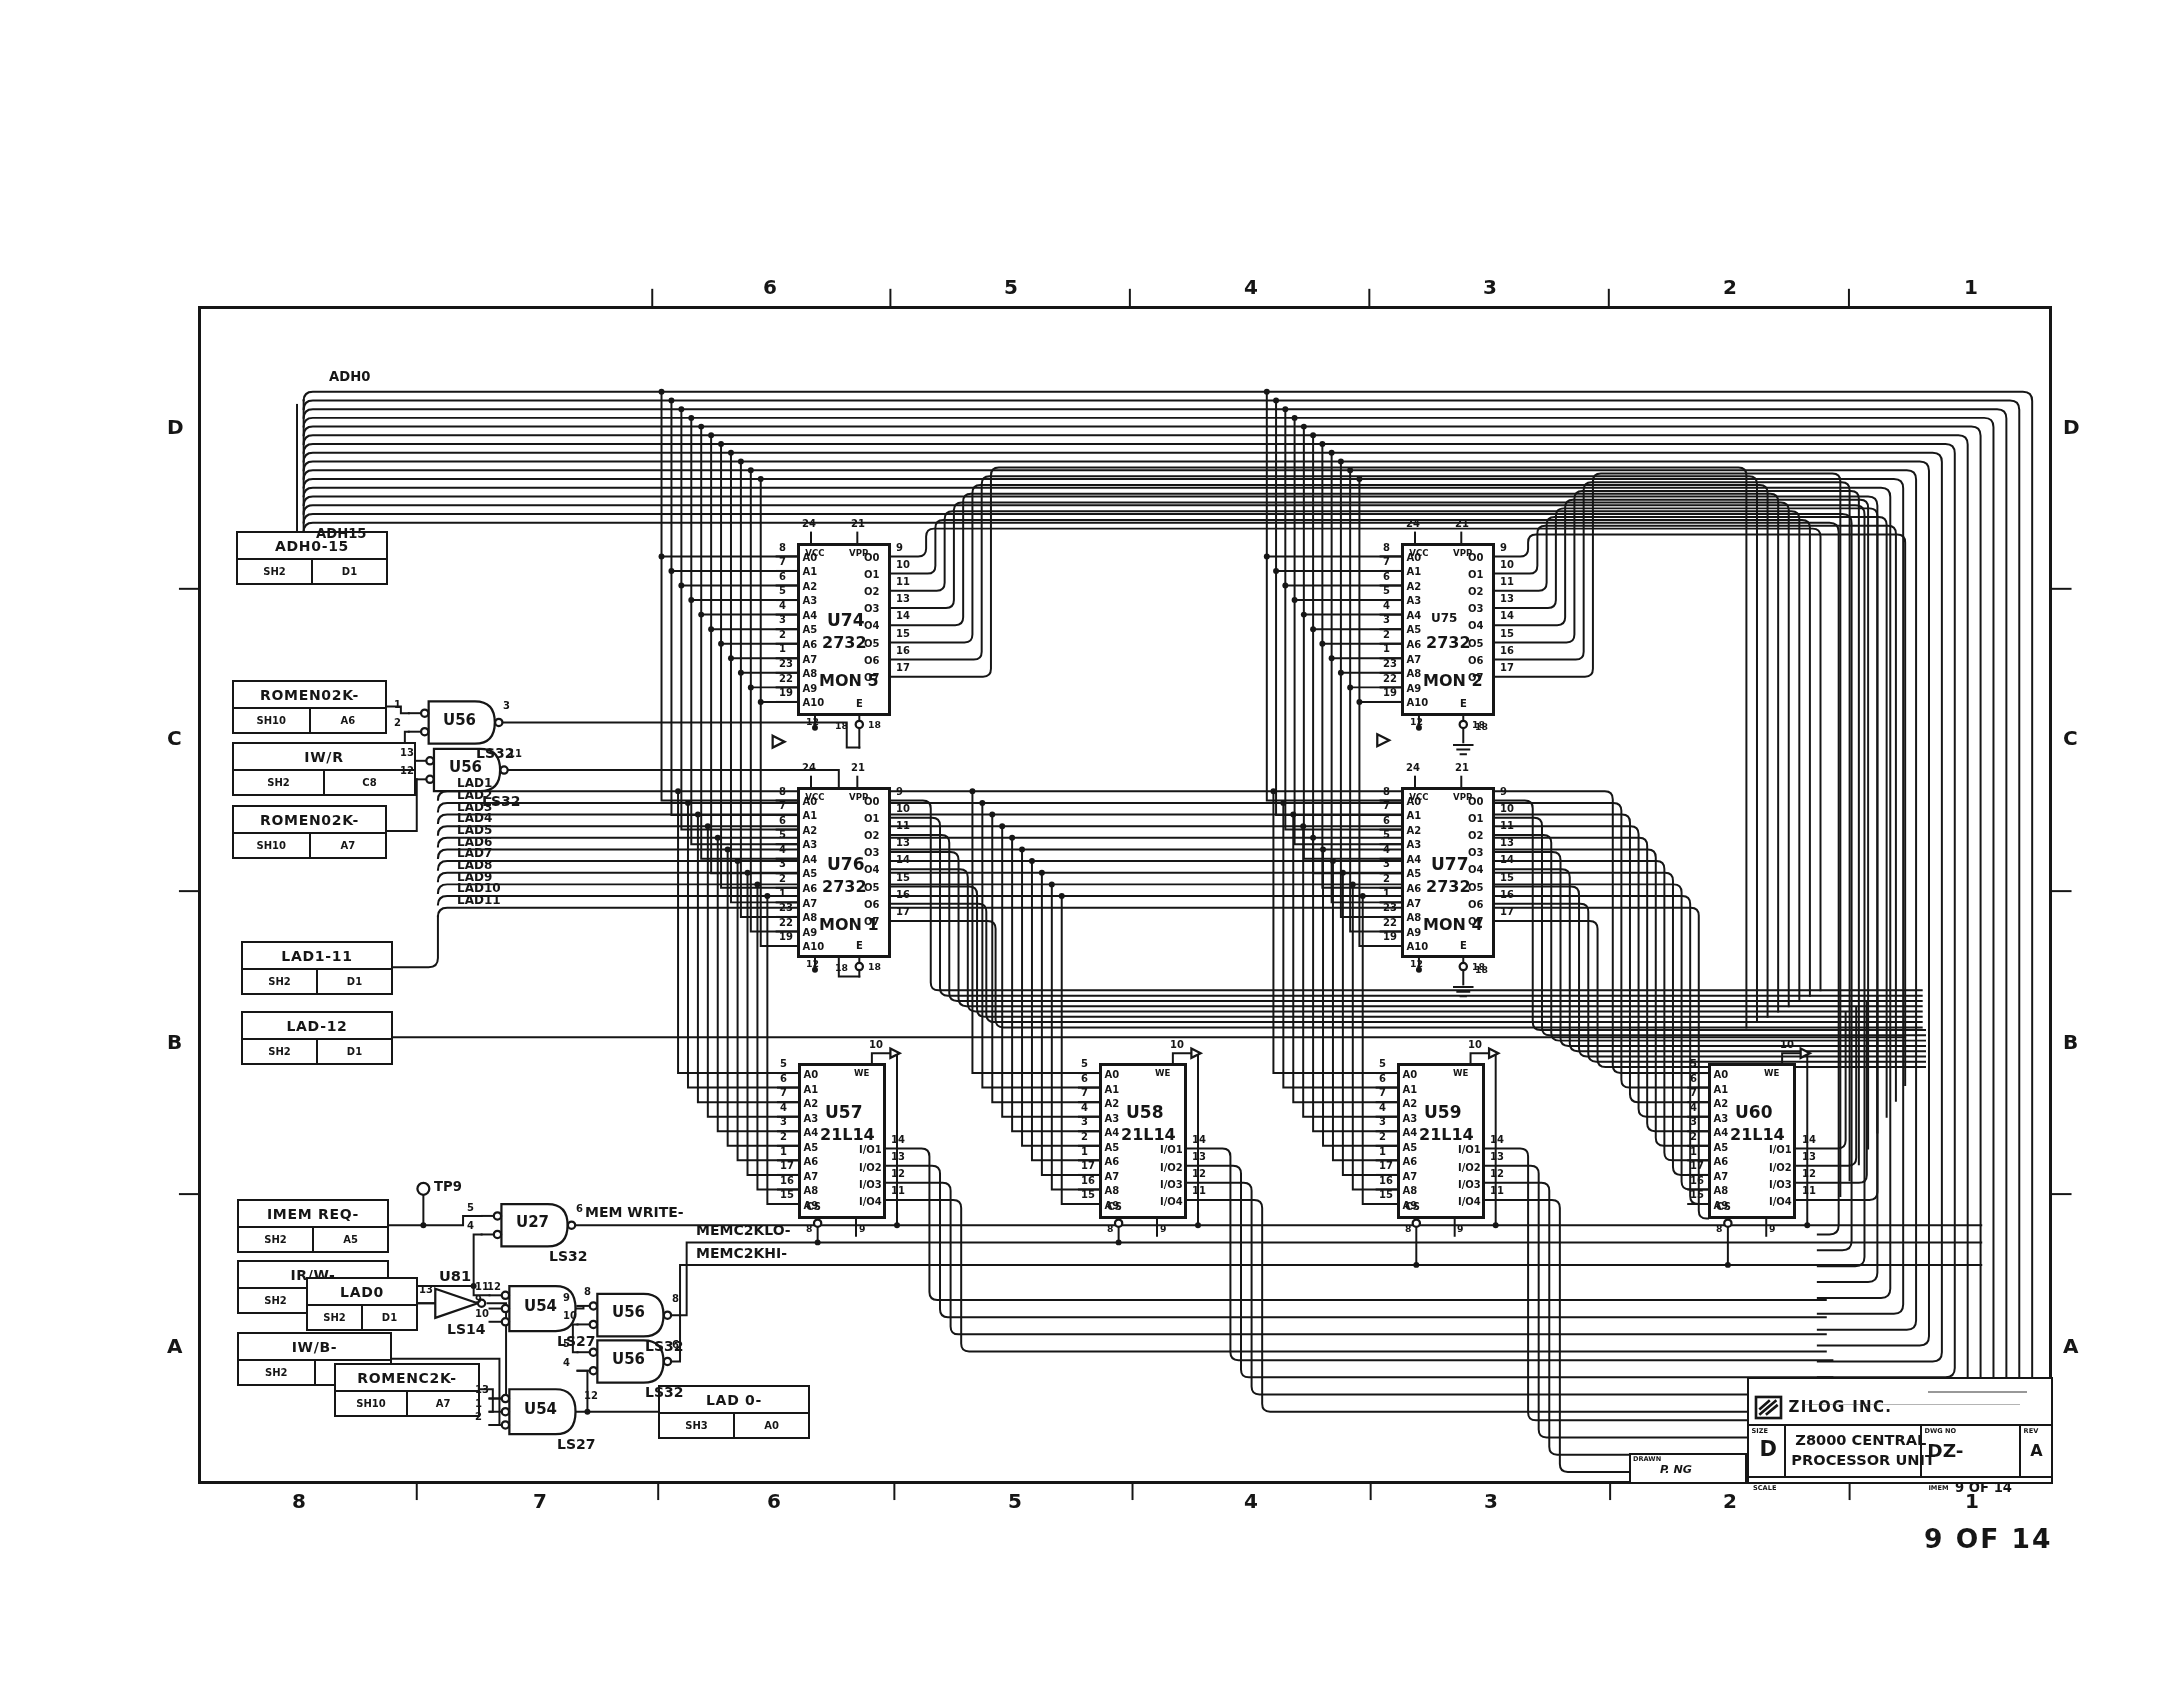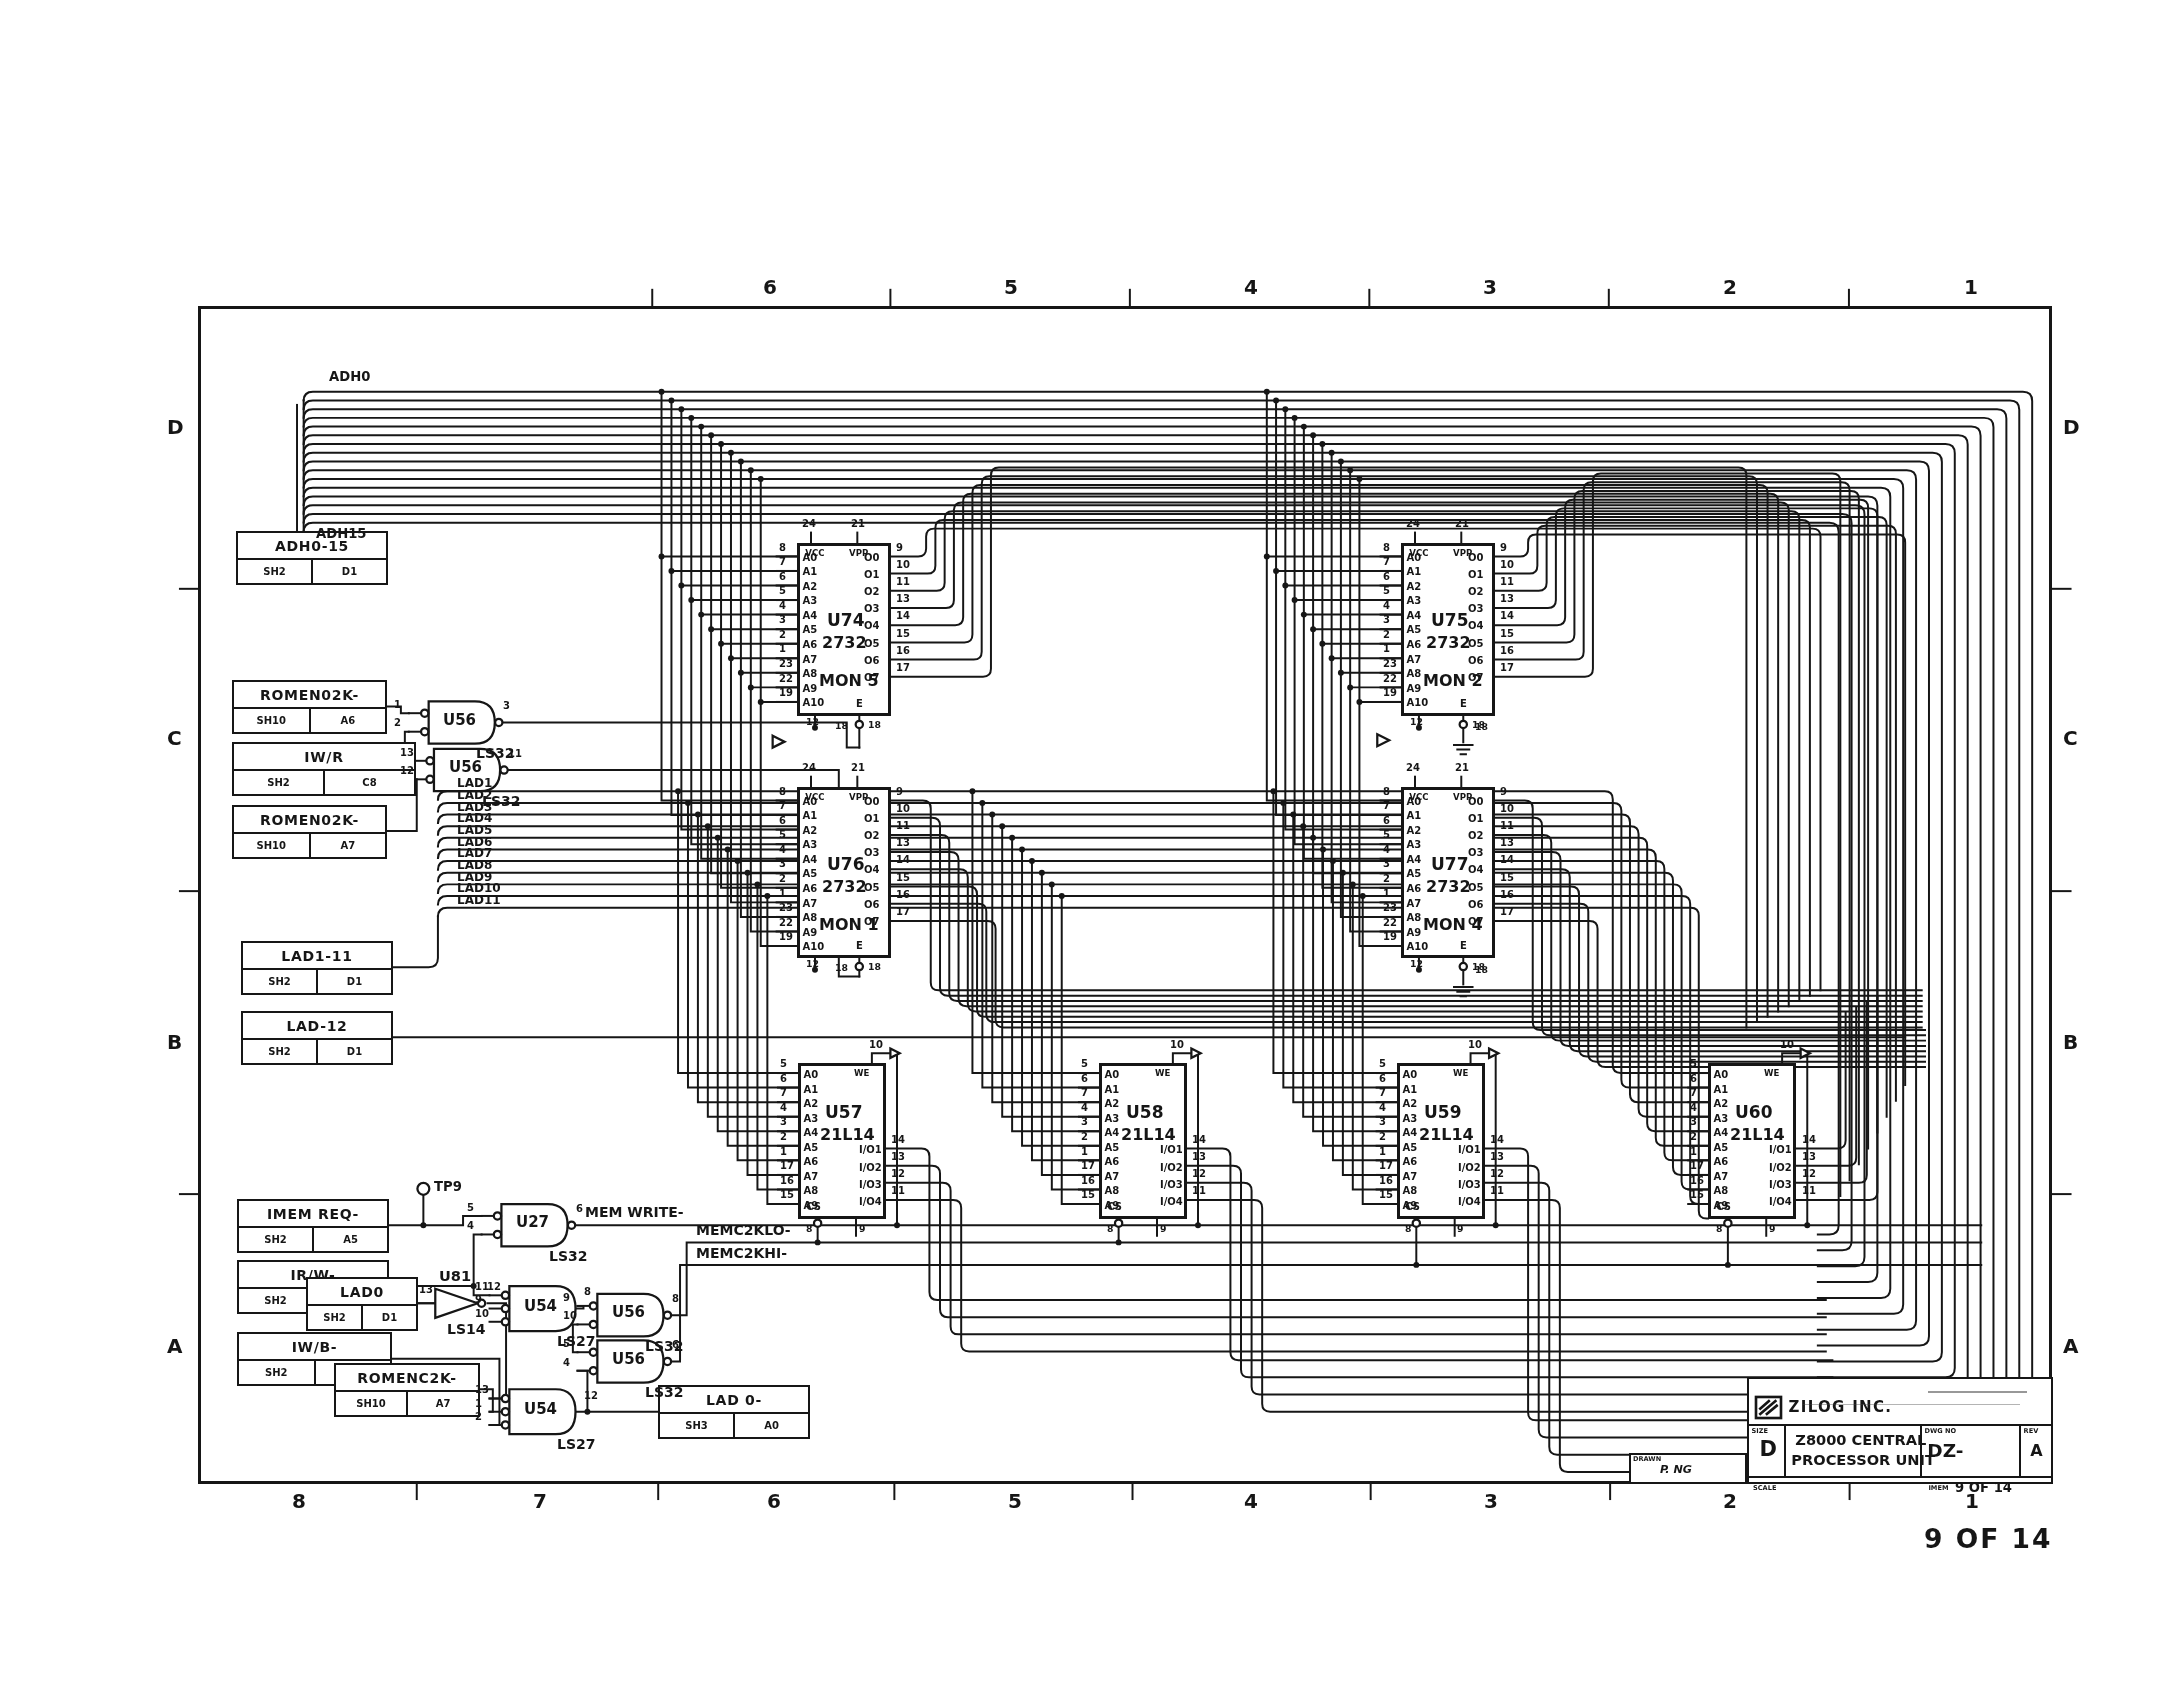--- a/index.html
+++ b/index.html
@@ -804,21 +804,21 @@
         <div class="lbl" style="left: 64px; top: 58px; font-size: 10px;">O3</div>
         <div class="lbl" style="left: 64px; top: 75px; font-size: 10px;">O4</div>
         <div class="lbl" style="left: 64px; top: 93px; font-size: 10px;">O5</div>
         <div class="lbl" style="left: 64px; top: 110px; font-size: 10px;">O6</div>
         <div class="lbl" style="left: 64px; top: 127px; font-size: 10px;">O7</div>
         <div class="lbl" style="left: 5.3px; top: 2.6px; font-size: 8.6px;">VCC</div>
         <div class="lbl" style="left: 49px; top: 2.6px; font-size: 8.6px;">VPP</div>
         <div class="lbl" style="left: 56px; top: 153px; font-size: 10px;">E</div>
       </div>
       <div class="chip" style="left: 1401px; top: 543px; width: 94px; height: 173px;">
-        <div class="lbl" style="left: 27px; top: 66px; font-size: 17px;">U75</div>
+        <div class="lbl" style="left: 27px; top: 66px; font-size: 12px;">U75</div>
         <div class="lbl" style="left: 22px; top: 89px; font-size: 16px;">2732</div>
         <div class="lbl" style="left: 19px; top: 127px; font-size: 16px;">MON 2</div>
         <div class="lbl" style="left: 2.6px; top: 6.6px; font-size: 10px;">A0</div>
         <div class="lbl" style="left: 2.6px; top: 21px; font-size: 10px;">A1</div>
         <div class="lbl" style="left: 2.6px; top: 36px; font-size: 10px;">A2</div>
         <div class="lbl" style="left: 2.6px; top: 50px; font-size: 10px;">A3</div>
         <div class="lbl" style="left: 2.6px; top: 65px; font-size: 10px;">A4</div>
         <div class="lbl" style="left: 2.6px; top: 79px; font-size: 10px;">A5</div>
         <div class="lbl" style="left: 2.6px; top: 94px; font-size: 10px;">A6</div>
         <div class="lbl" style="left: 2.6px; top: 109px; font-size: 10px;">A7</div>

